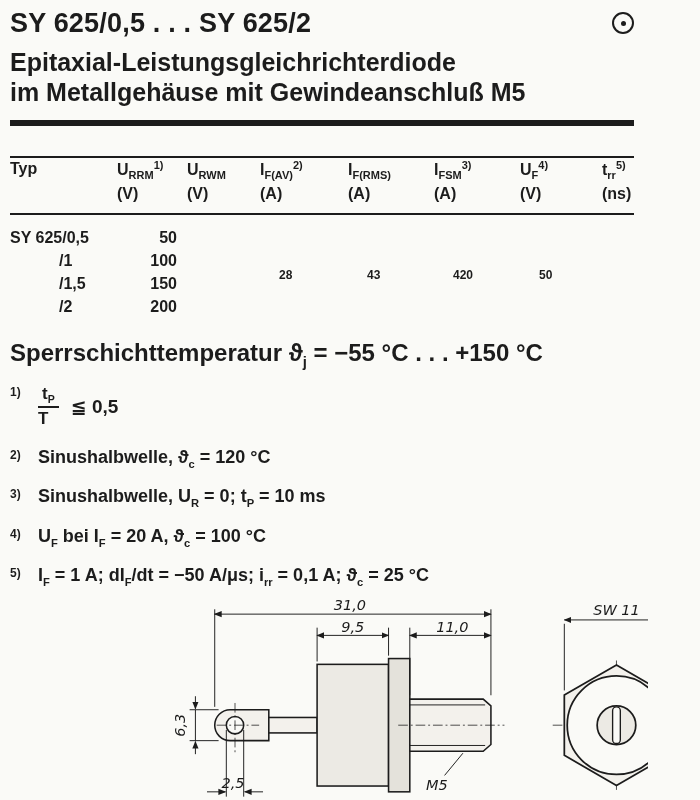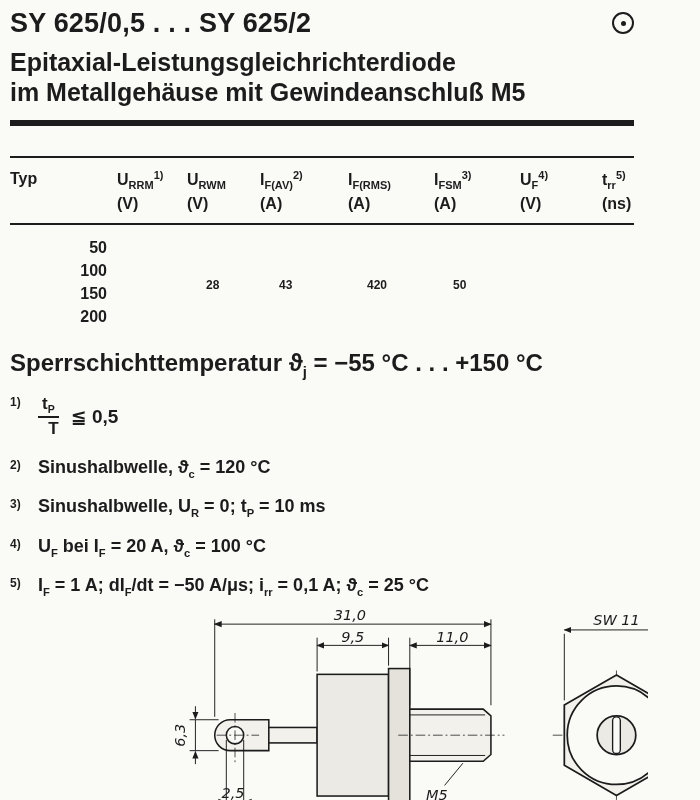--- a/index.html
+++ b/index.html
@@ -15,39 +15,39 @@
   .circle-dot{width:18px;height:18px;border:2px solid #1c1c1c;border-radius:50%;
     display:flex;align-items:center;justify-content:center;margin-top:4px;flex:none;}
   .circle-dot .dot{width:5px;height:5px;background:#1c1c1c;border-radius:50%;}
   .subtitle{margin:8px 0 0;font-size:25px;font-weight:700;line-height:1.2;}
   .rule{background:#1c1c1c;border:0;}
   .rule.thick{height:6px;margin-top:13px;}
   .rule.thin{height:2px;margin-top:30px;}
   .rule.mid{height:2px;margin-top:8px;}
   
   .tgrid{display:grid;grid-template-columns:107px 70px 73px 88px 86px 86px 82px 1fr;}
-  .thead{margin-top:10px;}
+  .thead{margin-top:0;}
   .th{font-weight:700;font-size:16px;line-height:1.35;}
   .th sub,.th sup{font-size:11px;}
   .th .unit{display:block;}
   .tbody{margin-top:14px;}
   .tcol{display:flex;flex-direction:column;}
   .trow{height:23px;font-weight:700;font-size:16px;white-space:nowrap;}
   .typ-indent{padding-left:49px;}
   .urrm-col{align-items:flex-end;padding-right:10px;}
   .tcol.shared{justify-content:center;font-weight:700;font-size:12px;padding-left:19px;}
   
   .sperr{margin:18px 0 0;font-size:24px;font-weight:700;}
   .sperr sub,.fn-text sub{font-size:.62em;}
   
   .footnote{display:flex;align-items:baseline;margin-top:15px;font-size:18px;font-weight:700;}
   .footnote .marker{width:28px;flex:none;font-size:12px;align-self:flex-start;padding-top:1px;}
   .fn1{align-items:center;font-size:19px;margin-top:14px;}
   .fn1 .marker{align-self:flex-start;}
-  .frac{display:inline-block;text-align:right;margin-right:12px;}
+  .frac{display:inline-block;text-align:left;margin-right:12px;}
   .frac .num{display:block;border-bottom:2px solid #1c1c1c;padding:0 4px 1px;font-size:17px;}
   .frac .den{display:block;padding-top:1px;font-size:17px;}
   .frac sub{font-size:.62em;}
   
   .diagram-wrap{margin-top:10px;}
   svg text{font-family:"DejaVu Sans","Liberation Sans",sans-serif;}
 </style>
 </head>
 <body>
 
@@ -99,20 +99,26 @@
     </div>
     <div class="th">
       <span class="sym"><span>t</span><sub>rr</sub><sup>5)</sup></span>
       <span class="unit">(ns)</span>
     </div>
   </div>
 
   <div class="rule mid"></div>
 
   <div class="tgrid tbody">
+    <div class="tcol">
+      <div class="trow">SY 625/0,5</div>
+      <div class="trow typ-indent">/1</div>
+      <div class="trow typ-indent">/1,5</div>
+      <div class="trow typ-indent">/2</div>
+    </div>
     <div class="tcol urrm-col">
       <div class="trow">50</div>
       <div class="trow">100</div>
       <div class="trow">150</div>
       <div class="trow">200</div>
     </div>
     <div class="tcol"></div>
     <div class="tcol shared">
         <span>28</span>
       </div>

